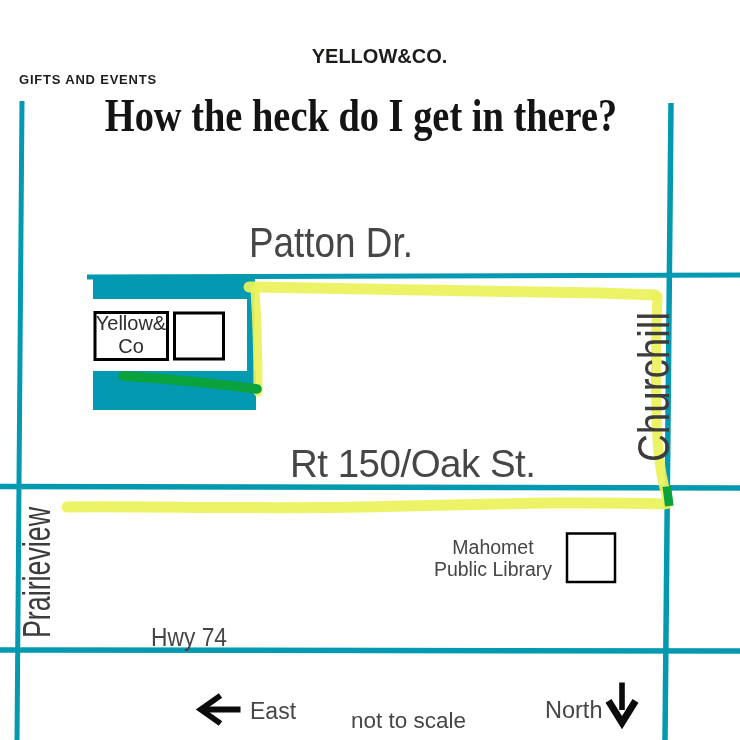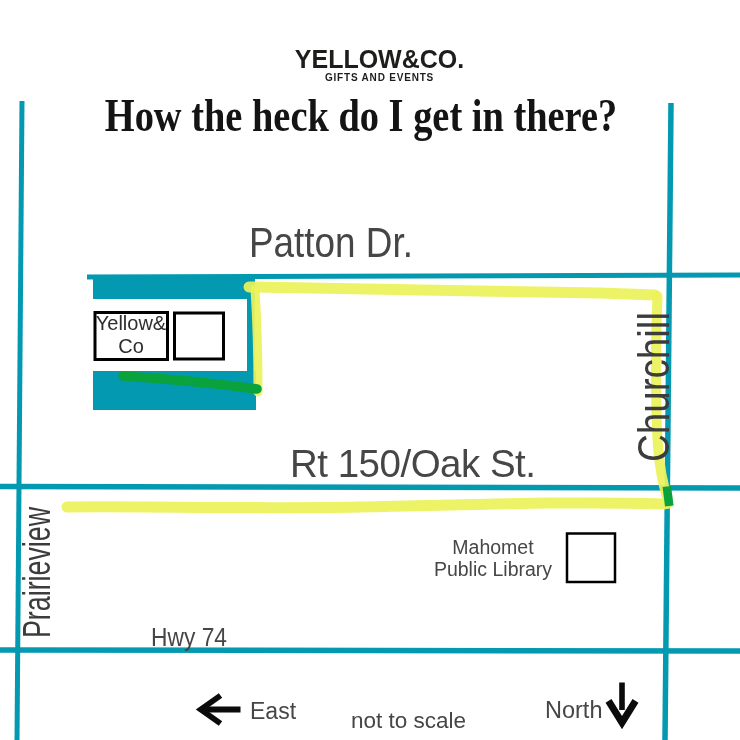--- a/index.html
+++ b/index.html
@@ -1,19 +1,19 @@
 <!DOCTYPE html>
 <html><head>
 <meta charset="utf-8">
 <style>
 html,body{margin:0;padding:0;width:740px;height:740px;background:#fff;overflow:hidden;}
 body{position:relative;font-family:"Liberation Sans",sans-serif;}
 .abs{position:absolute;}
-.logo{left:19px;right:0;top:45px;text-align:center;font-weight:bold;font-size:25px;letter-spacing:0px;color:#1d1d1b;}
-.tagline{left:19px;right:0;top:72px;text-align:center;font-weight:bold;font-size:10px;letter-spacing:0.8px;color:#1d1d1b;}
+.logo{left:19px;right:0;top:45px;text-align:center;font-weight:bold;font-size:20px;letter-spacing:0px;color:#1d1d1b;}
+.tagline{left:19px;right:0;top:72px;font-weight:bold;font-size:13px;letter-spacing:0.8px;color:#1d1d1b;}
 .headline{left:-18px;right:0;top:89px;text-align:center;font-family:"Liberation Serif",serif;font-weight:bold;font-size:46px;color:#141414;transform:scaleX(0.835);}
 </style>
 </head>
 <body>
 
 <div class="abs logo">YELLOW&amp;CO.</div>
 
 <div class="abs tagline">GIFTS AND EVENTS</div>
 
 <div class="abs headline">How the heck do I get in there?</div>

